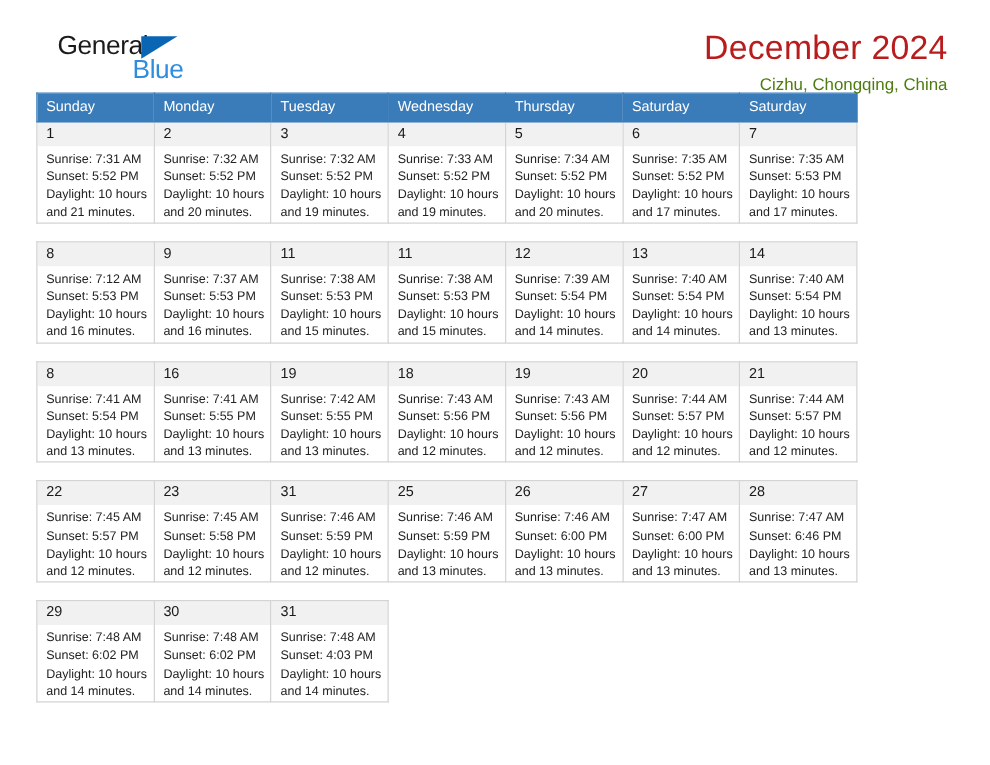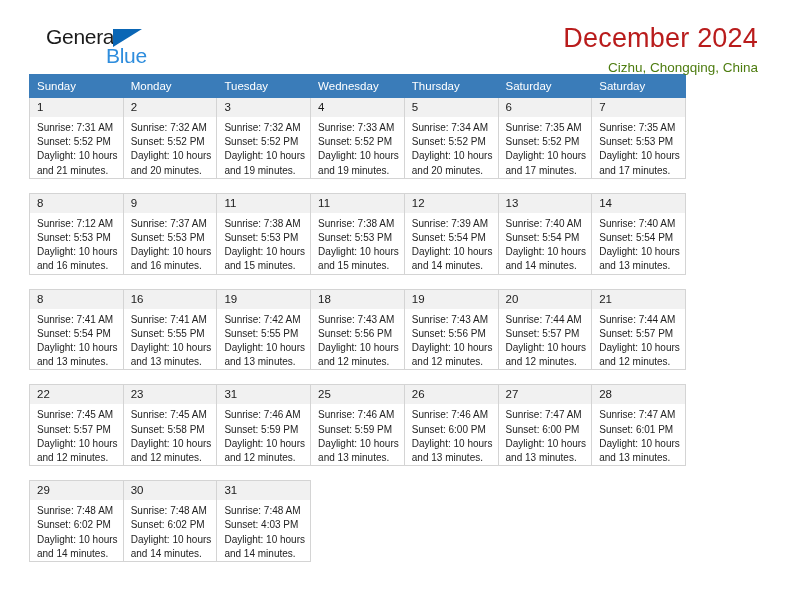--- a/index.html
+++ b/index.html
@@ -424,21 +424,21 @@
               <div>Sunrise: 7:47 AM</div>
               <div>Sunset: 6:00 PM</div>
               <div>Daylight: 10 hours</div>
               <div>and 13 minutes.</div>
             </div>
           </td>
           <td>
             <div class="daynum">28</div>
             <div class="details">
               <div>Sunrise: 7:47 AM</div>
-              <div>Sunset: 6:01 PM</div>
+              <div>Sunset: 6:46 PM</div>
               <div>Daylight: 10 hours</div>
               <div>and 13 minutes.</div>
             </div>
           </td>
         </tr>
         <tr class="spacer-row">
           <td colspan="7"></td>
         </tr>
         <tr class="week-row">
           <td>

